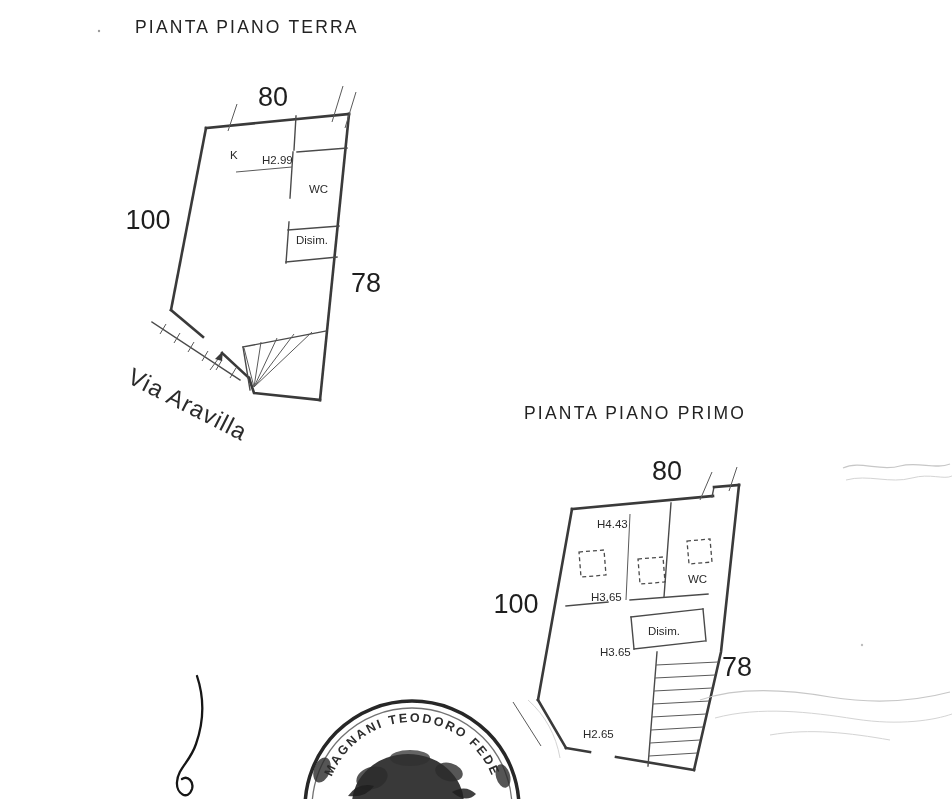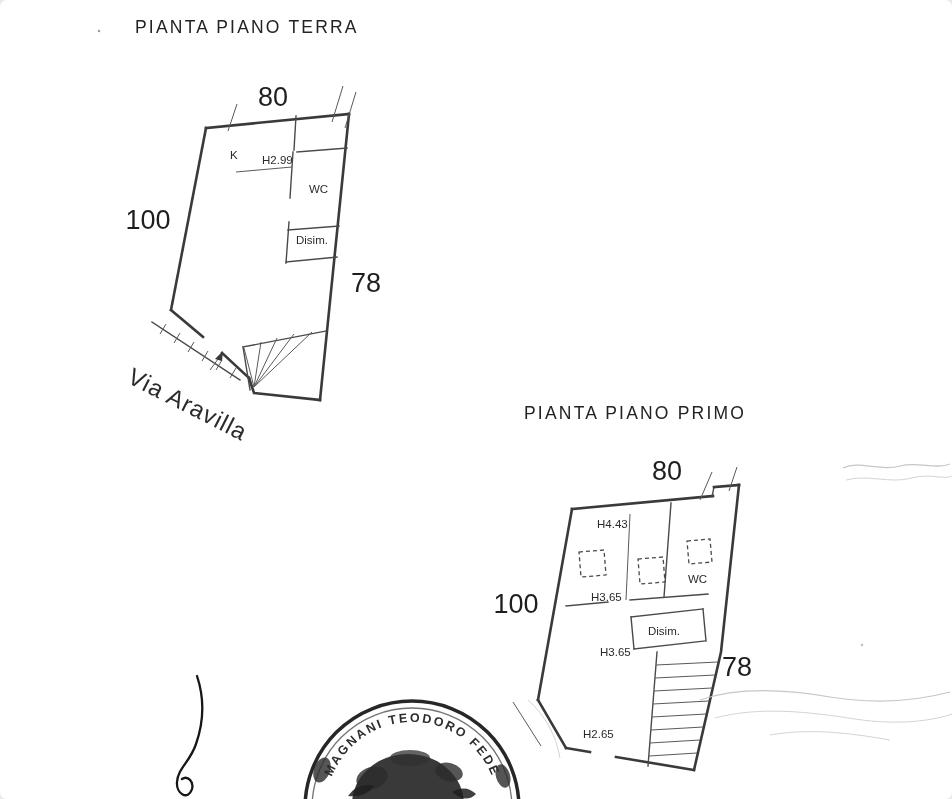--- a/index.html
+++ b/index.html
@@ -2,21 +2,20 @@
 <html><head>
 <meta charset="utf-8">
 <style>
   html,body{margin:0;padding:0;background:#e9e9e9;}
   .page{
     position:relative;
     width:952px;height:799px;
     background:#ffffff;
     overflow:hidden;
     font-family:"Liberation Sans", sans-serif;
-    border-radius:7px;
   }
   svg{position:absolute;left:0;top:0;}
   .wall{stroke:#3a3a3a;stroke-width:2.6;fill:none;stroke-linecap:square;}
   .wall-thin{stroke:#4a4a4a;stroke-width:1.4;fill:none;stroke-linecap:square;}
   .hair{stroke:#5a5a5a;stroke-width:1;fill:none;}
   .dashed{stroke:#4a4a4a;stroke-width:1.3;fill:none;stroke-dasharray:4 3;}
   .faint{stroke:#c7c7c7;stroke-width:1.2;fill:none;}
   .faint2{stroke:#d4d4d4;stroke-width:1;fill:none;}
   text{fill:#262626;}
   .title-text{font-size:17.5px;letter-spacing:2.2px;fill:#232323;}

